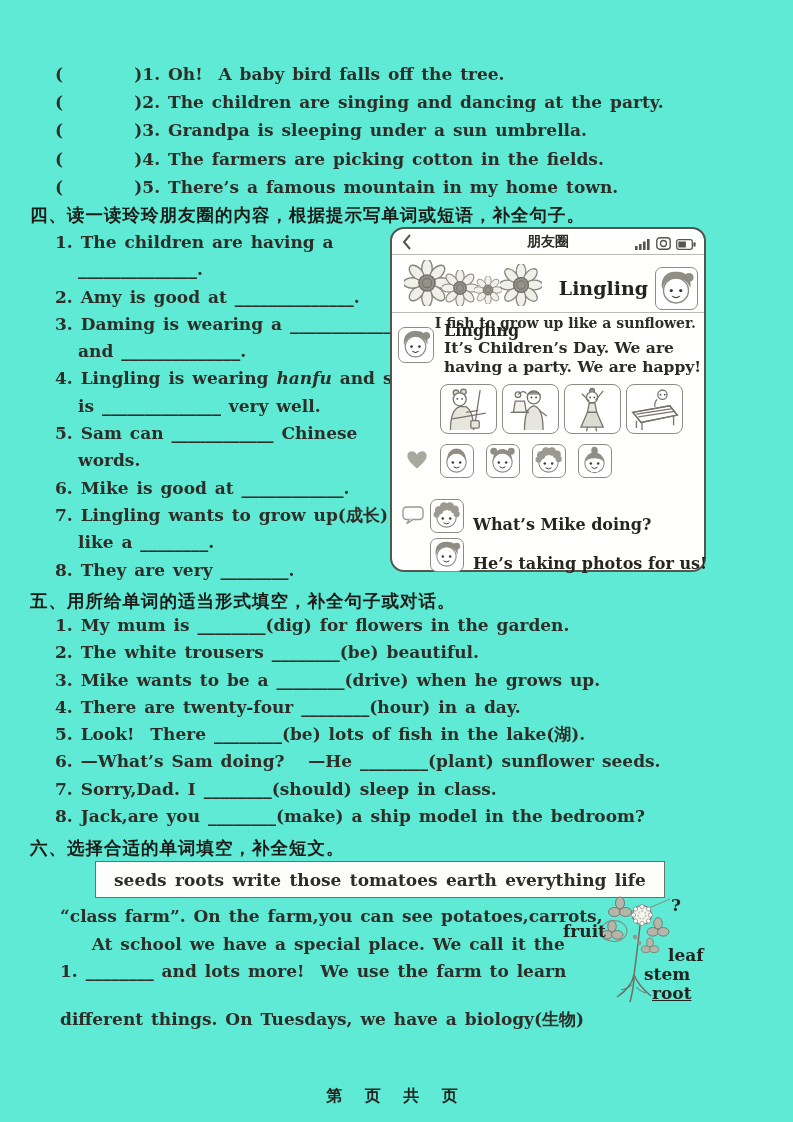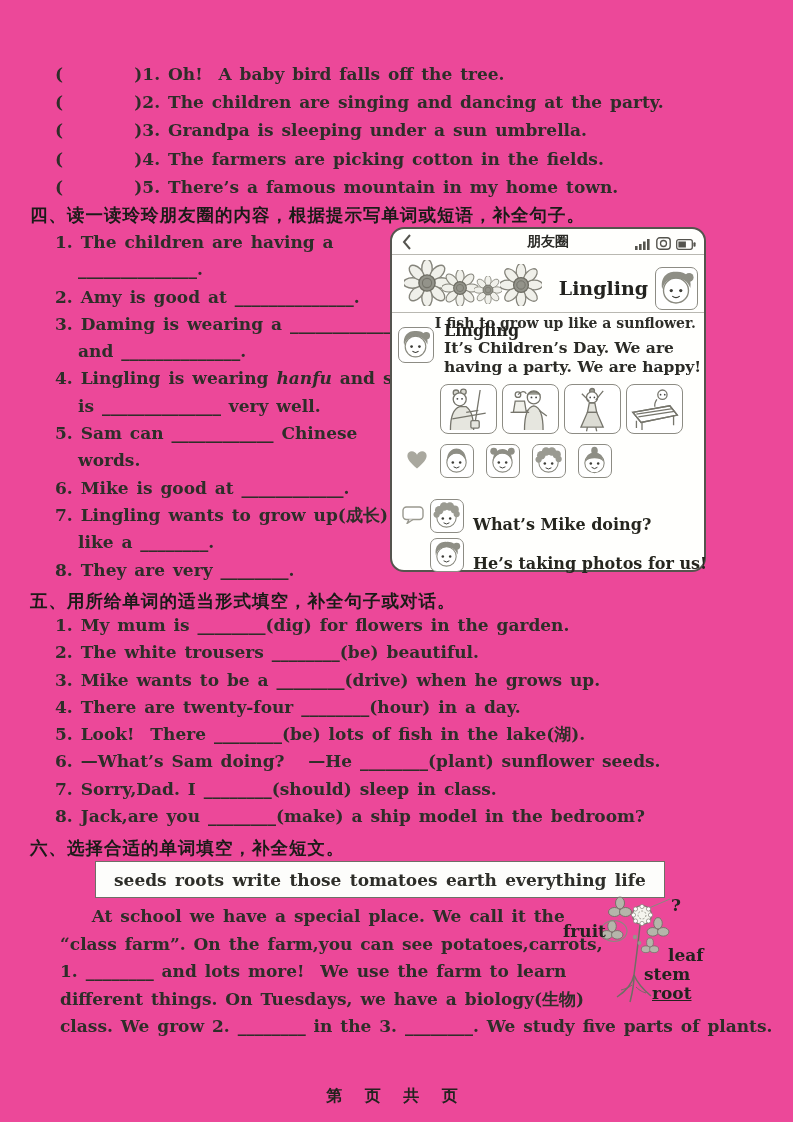--- a/index.html
+++ b/index.html
@@ -1,19 +1,19 @@
 <!DOCTYPE html>
 <html lang="zh"><head>
 <meta charset="utf-8">
 <title>English Worksheet</title>
 <style>
   * { margin:0; padding:0; box-sizing:border-box; }
   html,body { width:793px; height:1122px; }
   body { background:#f6f6f2; font-family:"DejaVu Serif", serif; color:#2b2b27; position:relative; }
-  .page { position:absolute; left:0; top:0; width:793px; height:1122px; background:#ec4899; overflow:hidden; }
+  .page { position:absolute; left:0; top:0; width:793px; height:1122px; background:#5eead4; overflow:hidden; }
   .abs { position:absolute; }
 
   
   .en-line { font-family:"DejaVu Serif", serif; font-weight:600; font-size:17px; white-space:pre; word-spacing:2px; color:#2e2e29; }
   .zh-head { font-family:"Liberation Sans", sans-serif; font-weight:700; font-size:17.5px; color:#1b1b18; letter-spacing:1px; white-space:pre; }
   .stack .en-line { height:27.3px; line-height:27.3px; }
   .stack28 .en-line { height:28.2px; line-height:28.2px; }
   .cont { padding-left:23px; }
   .italic { font-style:italic; }
 
@@ -394,25 +394,24 @@
     <span>roots</span>
     <span>write</span>
     <span>those</span>
     <span>tomatoes</span>
     <span>earth</span>
     <span>everything</span>
     <span>life</span>
   </div>
 
   <div class="abs stack" style="left:60px; top:903px; line-height:27.5px;">
+    <div class="en-line" style="height:27.5px; line-height:27.5px;">“class farm”. On the farm,you can see potatoes,carrots,</div>
     <div class="en-line" style="height:27.5px; line-height:27.5px;">    At school we have a special place. We call it the</div>
-    <div class="en-line" style="height:27.5px; line-height:27.5px;">“class farm”. On the farm,you can see potatoes,carrots,</div>
     <div class="en-line" style="height:27.5px; line-height:27.5px;">1. ________ and lots more!  We use the farm to learn</div>
-    <div class="en-line" style="height:27.5px; line-height:27.5px;">different things. On Tuesdays, we have a biology(生物)</div>
-    <div class="en-line" style="height:27.5px; line-height:27.5px;">class. We grow 2. ________ in the 3. ________. We study five parts of plants.</div>
+    <div class="en-line" style="height:27.5px; line-height:27.5px;margin-top:20px;">different things. On Tuesdays, we have a biology(生物)</div>
   </div>
 
   <div class="plant-wrap">
     <svg class="abs" style="left:30px; top:0px;" width="95" height="115" viewBox="0 0 95 115">
         <use href="#plant"></use>
       </svg>
     <span class="plant-label" style="left:5px; top:28px;">fruit</span>
     <span class="plant-label" style="left:113px; top:2px;">?</span>
     <span class="plant-label" style="left:110px; top:52px;">leaf</span>
     <span class="plant-label" style="left:86px;  top:71px;">stem</span>

